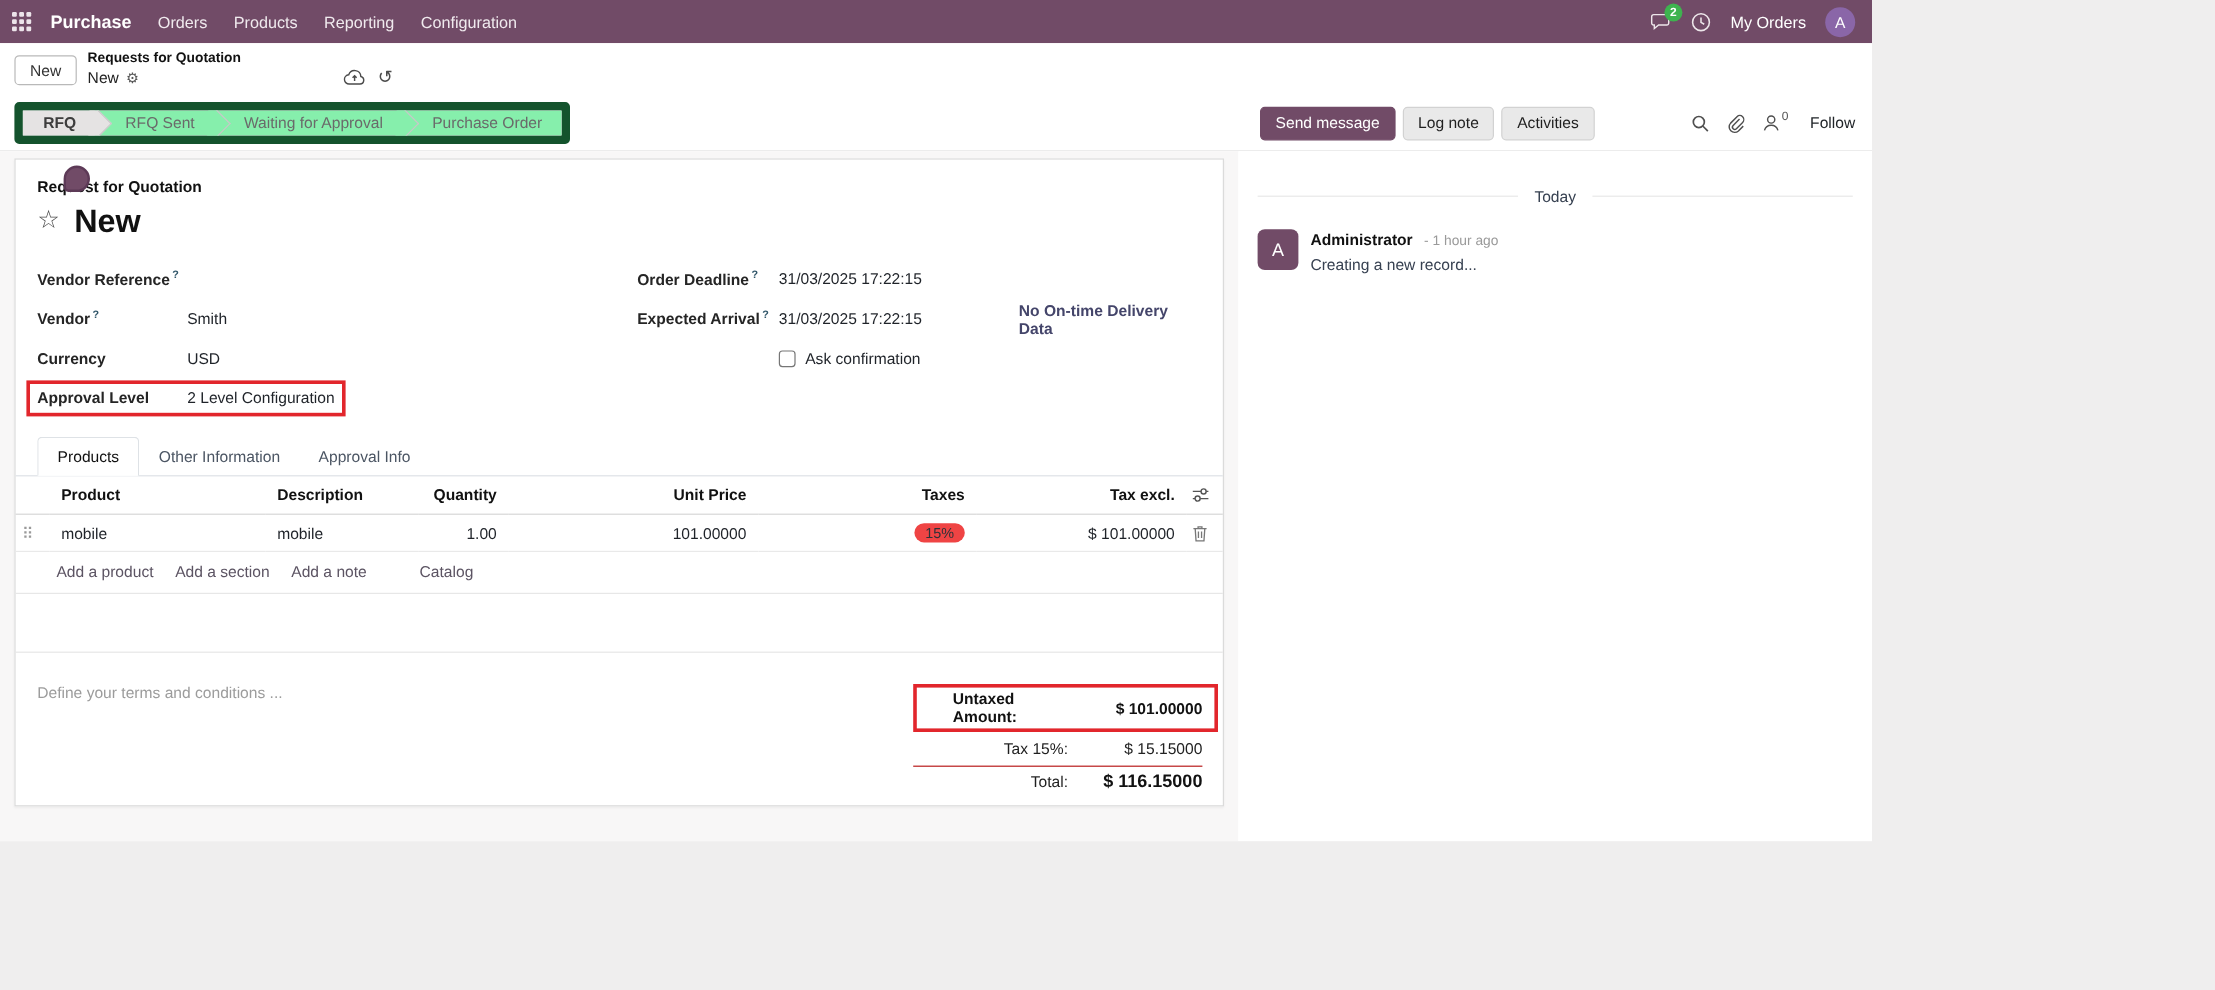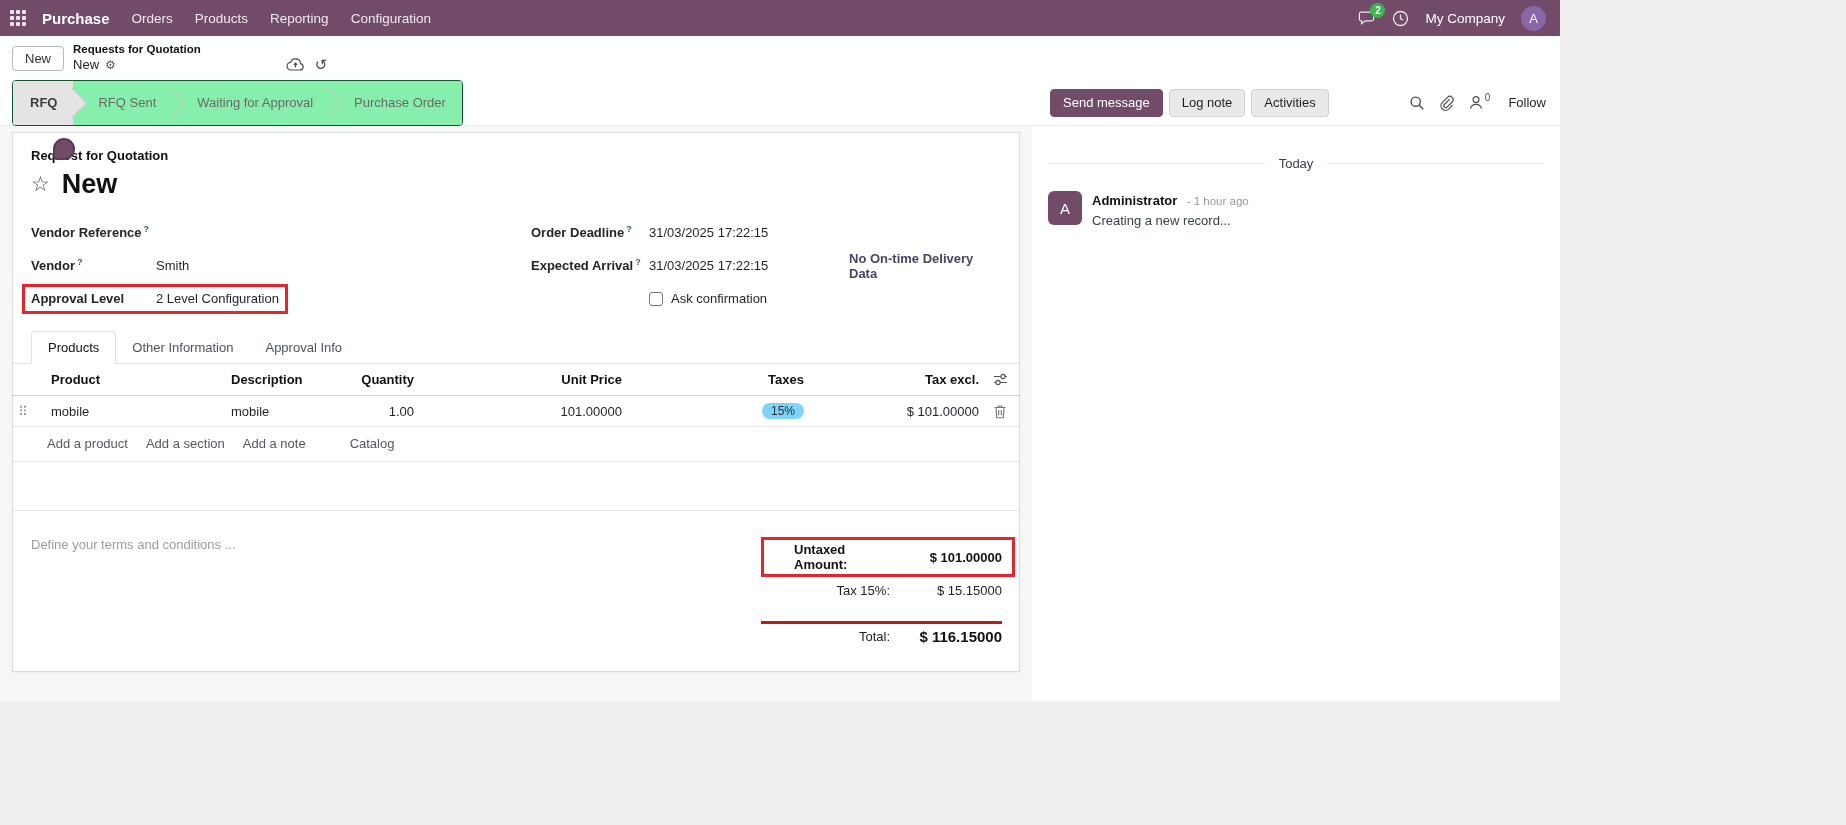--- a/index.html
+++ b/index.html
@@ -33,21 +33,21 @@
 
   
   .cp { height:46px; background:#fff; display:flex; align-items:center; flex:none; border-bottom:1px solid #ECECEC; }
   .cp-left { width:1032px; flex:none; display:flex; align-items:center; justify-content:space-between; padding:0 12px; }
   .cp-right { flex:1; display:flex; align-items:center; gap:6px; padding:0 14px 0 18px; }
   .btn { font-size:13px; height:28px; display:inline-flex; align-items:center; padding:0 12px; border-radius:4px; cursor:pointer; font-family:inherit; white-space:nowrap; }
   .btn-primary { background:#714B67; border:1px solid #714B67; color:#fff; }
   .btn-secondary { background:#E9E9E9; border:1px solid #D2D2D2; color:#1f1f1f; }
   .cp-btns { display:flex; gap:7px; }
   
-  .statusbar { display:flex; align-items:stretch; height:46px; border:1px solid #14532d; border-radius:4px; overflow:hidden; background:#fff; }
+  .statusbar { display:flex; align-items:stretch; height:35px; border:7px solid #14532d; border-radius:4px; overflow:hidden; background:#fff; }
   .sb-step { position:relative; display:flex; align-items:center; padding:0 16px 0 25px; font-size:13px; color:#6A6A6A; background:#86efac; cursor:pointer; white-space:nowrap; }
   .sb-step:first-child { padding-left:17px; }
   .sb-step.active { background:#E5E3E3; color:#3d3d3d; font-weight:700; }
   .sb-step:nth-child(1){z-index:4}.sb-step:nth-child(2){z-index:3}.sb-step:nth-child(3){z-index:2}.sb-step:nth-child(4){z-index:1}
   .sb-step:not(:last-child)::after { content:""; position:absolute; top:50%; right:-10px; width:20px; height:20px; transform:translateY(-50%) rotate(45deg); background:inherit; border-top:1px solid #C8C8C8; border-right:1px solid #C8C8C8; }
   .cp-icons { display:flex; align-items:center; gap:14px; margin-left:auto; }
   .cp-icons > span { cursor:pointer; display:inline-flex; align-items:flex-start; }
   .follower-count { font-size:10px; color:#4f4f4f; margin-left:1px; margin-top:-3px; }
   .follow-label { font-size:13px; color:#212529; font-weight:500; cursor:pointer; margin-left:4px; }
 
@@ -84,37 +84,37 @@
   .tab.active { background:#fff; border:1px solid #DEE2E6; border-bottom:1px solid #fff; border-radius:4px 4px 0 0; margin-bottom:-1px; color:#111; }
 
   
   table.o2m { width:100%; border-collapse:collapse; table-layout:fixed; }
   .o2m th { font-size:13px; font-weight:700; color:#111; padding:8px 10px; border-bottom:1px solid #D6D6D6; text-align:left; }
   .o2m td { font-size:13px; color:#1f2329; padding:7px 10px; border-bottom:1px solid #E9E9E9; cursor:pointer; }
   .o2m .num { text-align:right; }
   .o2m th.num { text-align:right; }
   .o2m .icon-col { text-align:center; padding-left:0; padding-right:8px; }
   .drag-handle { display:inline-block; font-size:13px; color:#9a9a9a; cursor:grab; line-height:1; }
-  .tax-badge { display:inline-block; background:#7dd3fc; color:#2F3138; border-radius:10px; padding:1px 9px; font-size:12px; cursor:pointer; }
+  .tax-badge { display:inline-block; background:#ef4444; color:#2F3138; border-radius:10px; padding:1px 9px; font-size:12px; cursor:pointer; }
   .row-links { display:flex; align-items:flex-end; gap:18px; padding:9px 10px 10px 34px; border-bottom:1px solid #E7E7E7; }
   .row-links a { font-size:13px; color:#5C5463; cursor:pointer; text-decoration:none; }
   .row-links a.catalog { margin-left:26px; }
   .section-divider { margin-top:48px; border-top:1px solid #E7E7E7; }
 
   
   .sheet-footer { display:flex; justify-content:space-between; align-items:flex-start; padding:26px 4px 0 18px; }
   .terms { font-size:13px; color:#9C9C9C; cursor:text; }
   .totals { width:254px; font-size:13px; }
   .trow { display:flex; align-items:center; justify-content:flex-end; min-height:21px; margin-right:13px; }
   .trow .tlabel { color:#1f1f1f; }
   .trow .tvalue { width:112px; text-align:right; }
   .red-box-2 { display:flex; align-items:center; justify-content:flex-end; border:3px solid #E2262C; padding:2px 10px 2px 30px; margin:0 0 3px 0; min-height:28px; }
   .red-box-2 .tlabel { font-weight:700; color:#111; }
   .red-box-2 .tvalue { width:112px; text-align:right; font-weight:700; color:#111; }
-  .trow.total { border-top:3px solid #b91c1c; margin-top:20px; padding-top:4px; }
+  .trow.total { border-top:1px solid #b91c1c; margin-top:4px; padding-top:4px; }
   .trow.total .tlabel { color:#1f1f1f; }
   .trow.total .tvalue { font-weight:700; font-size:15px; color:#111; }
 
   
   .chatter { flex:1; background:#fff; padding:16px 16px 0; }
   .today-divider { display:flex; align-items:center; gap:14px; margin:14px 0 20px; color:#374151; font-size:13px; }
   .today-divider::before, .today-divider::after { content:""; flex:1; height:1px; background:#E8E8E8; }
   .message { display:flex; gap:10px; }
   .msg-avatar { width:34px; height:34px; flex:none; border-radius:6px; background:#714B67; color:#fff; font-size:15px; display:flex; align-items:center; justify-content:center; }
   .msg-author { font-size:13px; font-weight:700; color:#111; }
@@ -153,21 +153,21 @@
             <path d="M3 2.2h11a1.6 1.6 0 0 1 1.6 1.6v5.4a1.6 1.6 0 0 1-1.6 1.6H7.2l-3.6 3v-3H3a1.6 1.6 0 0 1-1.6-1.6V3.8A1.6 1.6 0 0 1 3 2.2z" fill="none" stroke="#EDE6EA" stroke-width="1.2"></path>
           </svg>
         <span class="nav-badge">2</span>
       </span>
       <span class="nav-icon">
         <svg width="17" height="17" viewBox="0 0 17 17">
             <circle cx="8.5" cy="8.5" r="7" fill="none" stroke="#EDE6EA" stroke-width="1.3"></circle>
             <path d="M8.5 4.6v4l2.7 1.6" fill="none" stroke="#EDE6EA" stroke-width="1.3"></path>
           </svg>
       </span>
-      <span class="nav-company">My Company</span>
+      <span class="nav-company">My Orders</span>
       <span class="nav-avatar">A</span>
     </div>
   </nav>
 
   <div class="bc-row">
     <button class="btn-new">New</button>
     <div class="bc-text">
       <span class="bc-parent">Requests for Quotation</span>
       <span class="bc-current-row">
         <span>New</span>
@@ -240,20 +240,24 @@
 
         <div class="fields">
           <div class="fcol left">
             <div class="frow">
               <span class="flabel"><span>Vendor Reference</span><sup class="help">?</sup></span>
               <span class="fvalue"></span>
             </div>
             <div class="frow">
               <span class="flabel"><span>Vendor</span><sup class="help">?</sup></span>
               <span class="fvalue">Smith</span>
+            </div>
+            <div class="frow">
+              <span class="flabel">Currency</span>
+              <span class="fvalue">USD</span>
             </div>
             <div class="frow">
               <div class="red-box">
                 <span class="flabel">Approval Level</span>
                 <span class="fvalue">2 Level Configuration</span>
               </div>
             </div>
           </div>
           <div class="fcol right">
             <div class="frow">

